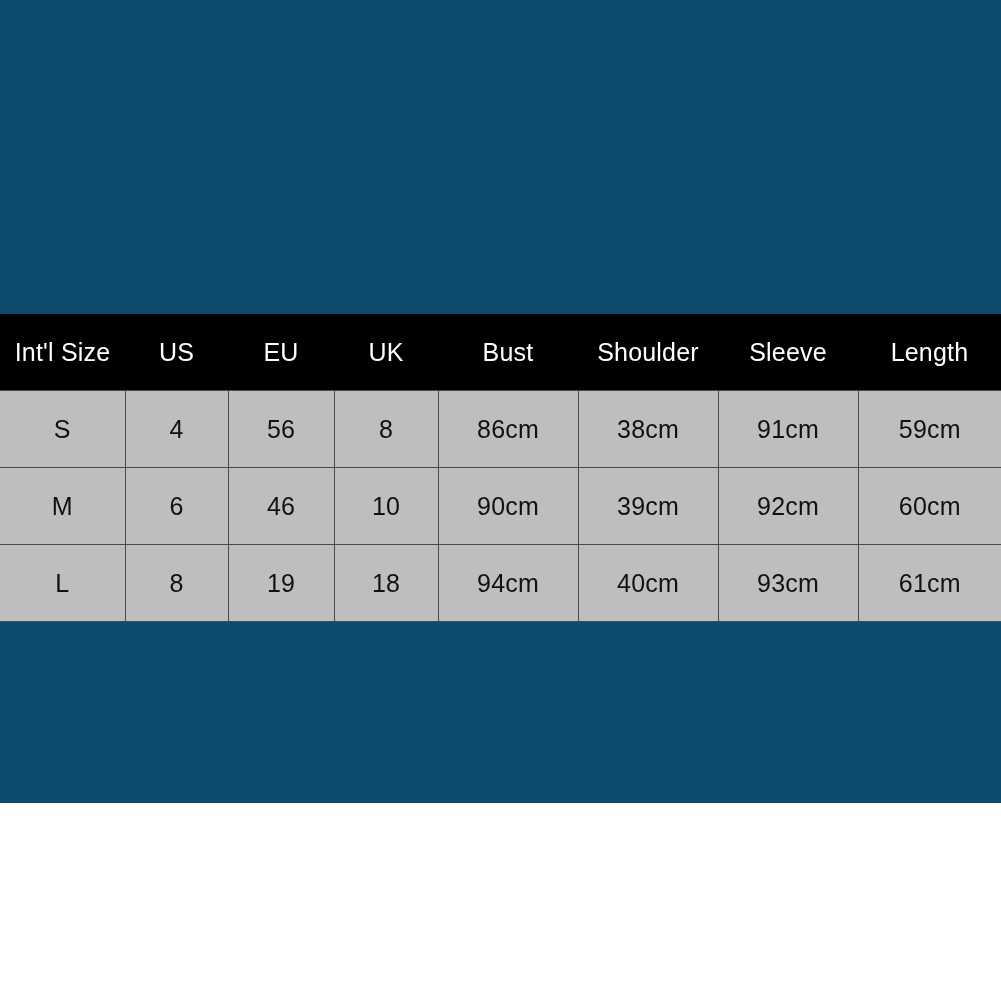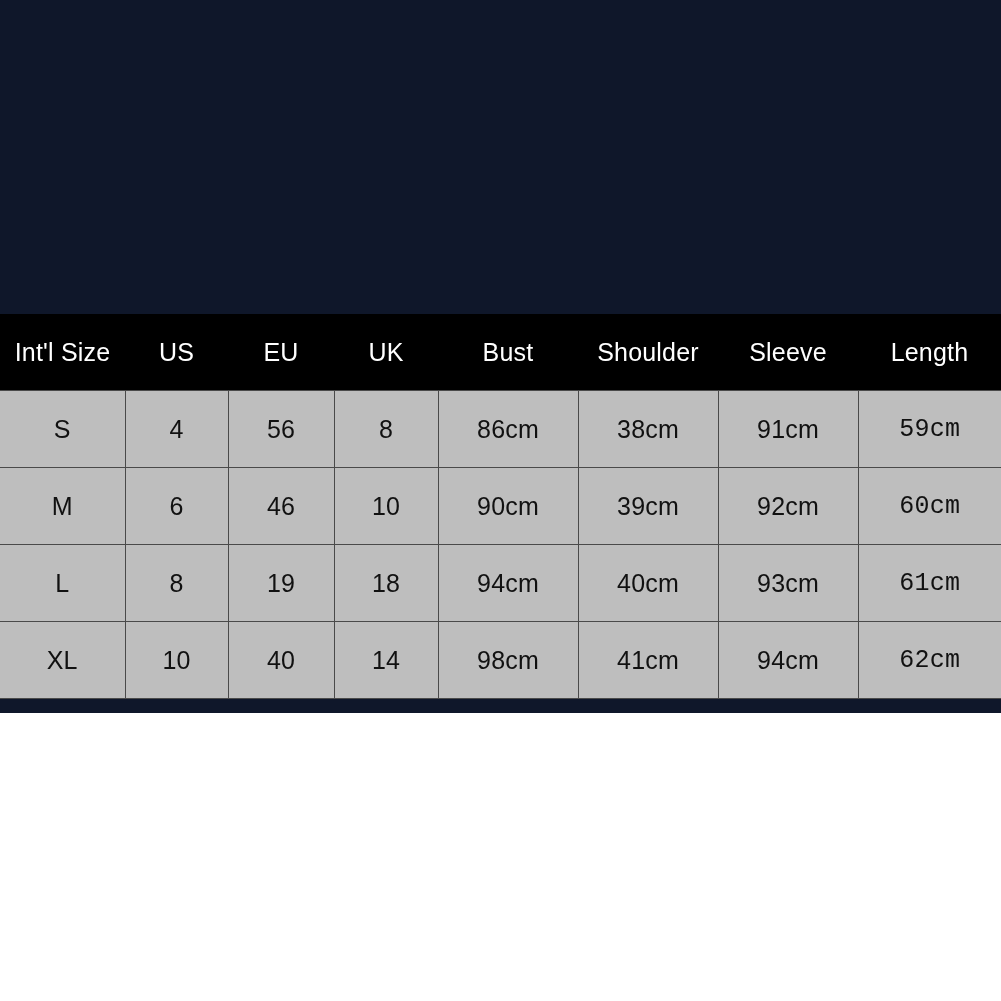--- a/index.html
+++ b/index.html
@@ -8,22 +8,22 @@
     width: 1001px;
     height: 1001px;
     background: #ffffff;
     font-family: "Liberation Sans", sans-serif;
     overflow: hidden;
   }
 
   #page {
     position: relative;
     width: 1001px;
-    height: 713px;
-    background: #0f172a;
+    height: 803px;
+    background: #0c4a6e;
   }
 
   #size-chart {
     position: absolute;
     left: 0;
     top: 314px;
     width: 1001px;
     border-collapse: collapse;
     table-layout: fixed;
   }
@@ -56,21 +56,21 @@
     font-size: 25px;
     font-weight: normal;
     text-align: center;
     vertical-align: middle;
     border: 1px solid #4a4a4a;
     letter-spacing: 0.2px;
   }
 
   
   #size-chart tbody tr td:first-child { border-left: none; }
-  #size-chart tbody tr td:last-child  { border-right: none; font-family: Liberation Mono, monospace; }
+  #size-chart tbody tr td:last-child  { border-right: none; }
   #size-chart tbody tr:last-child td  { border-bottom: 1px solid #4a4a4a; }
 </style>
 </head>
 <body>
 
 <div id="page">
 
   <table id="size-chart">
     <colgroup>
       <col class="c-intl">
@@ -120,26 +120,16 @@
       <tr>
         <td>L</td>
         <td>8</td>
         <td>19</td>
         <td>18</td>
         <td>94cm</td>
         <td>40cm</td>
         <td>93cm</td>
         <td>61cm</td>
       </tr>
-      <tr>
-        <td>XL</td>
-        <td>10</td>
-        <td>40</td>
-        <td>14</td>
-        <td>98cm</td>
-        <td>41cm</td>
-        <td>94cm</td>
-        <td>62cm</td>
-      </tr>
     </tbody>
   </table>
 
 </div>
 
 </body></html>

